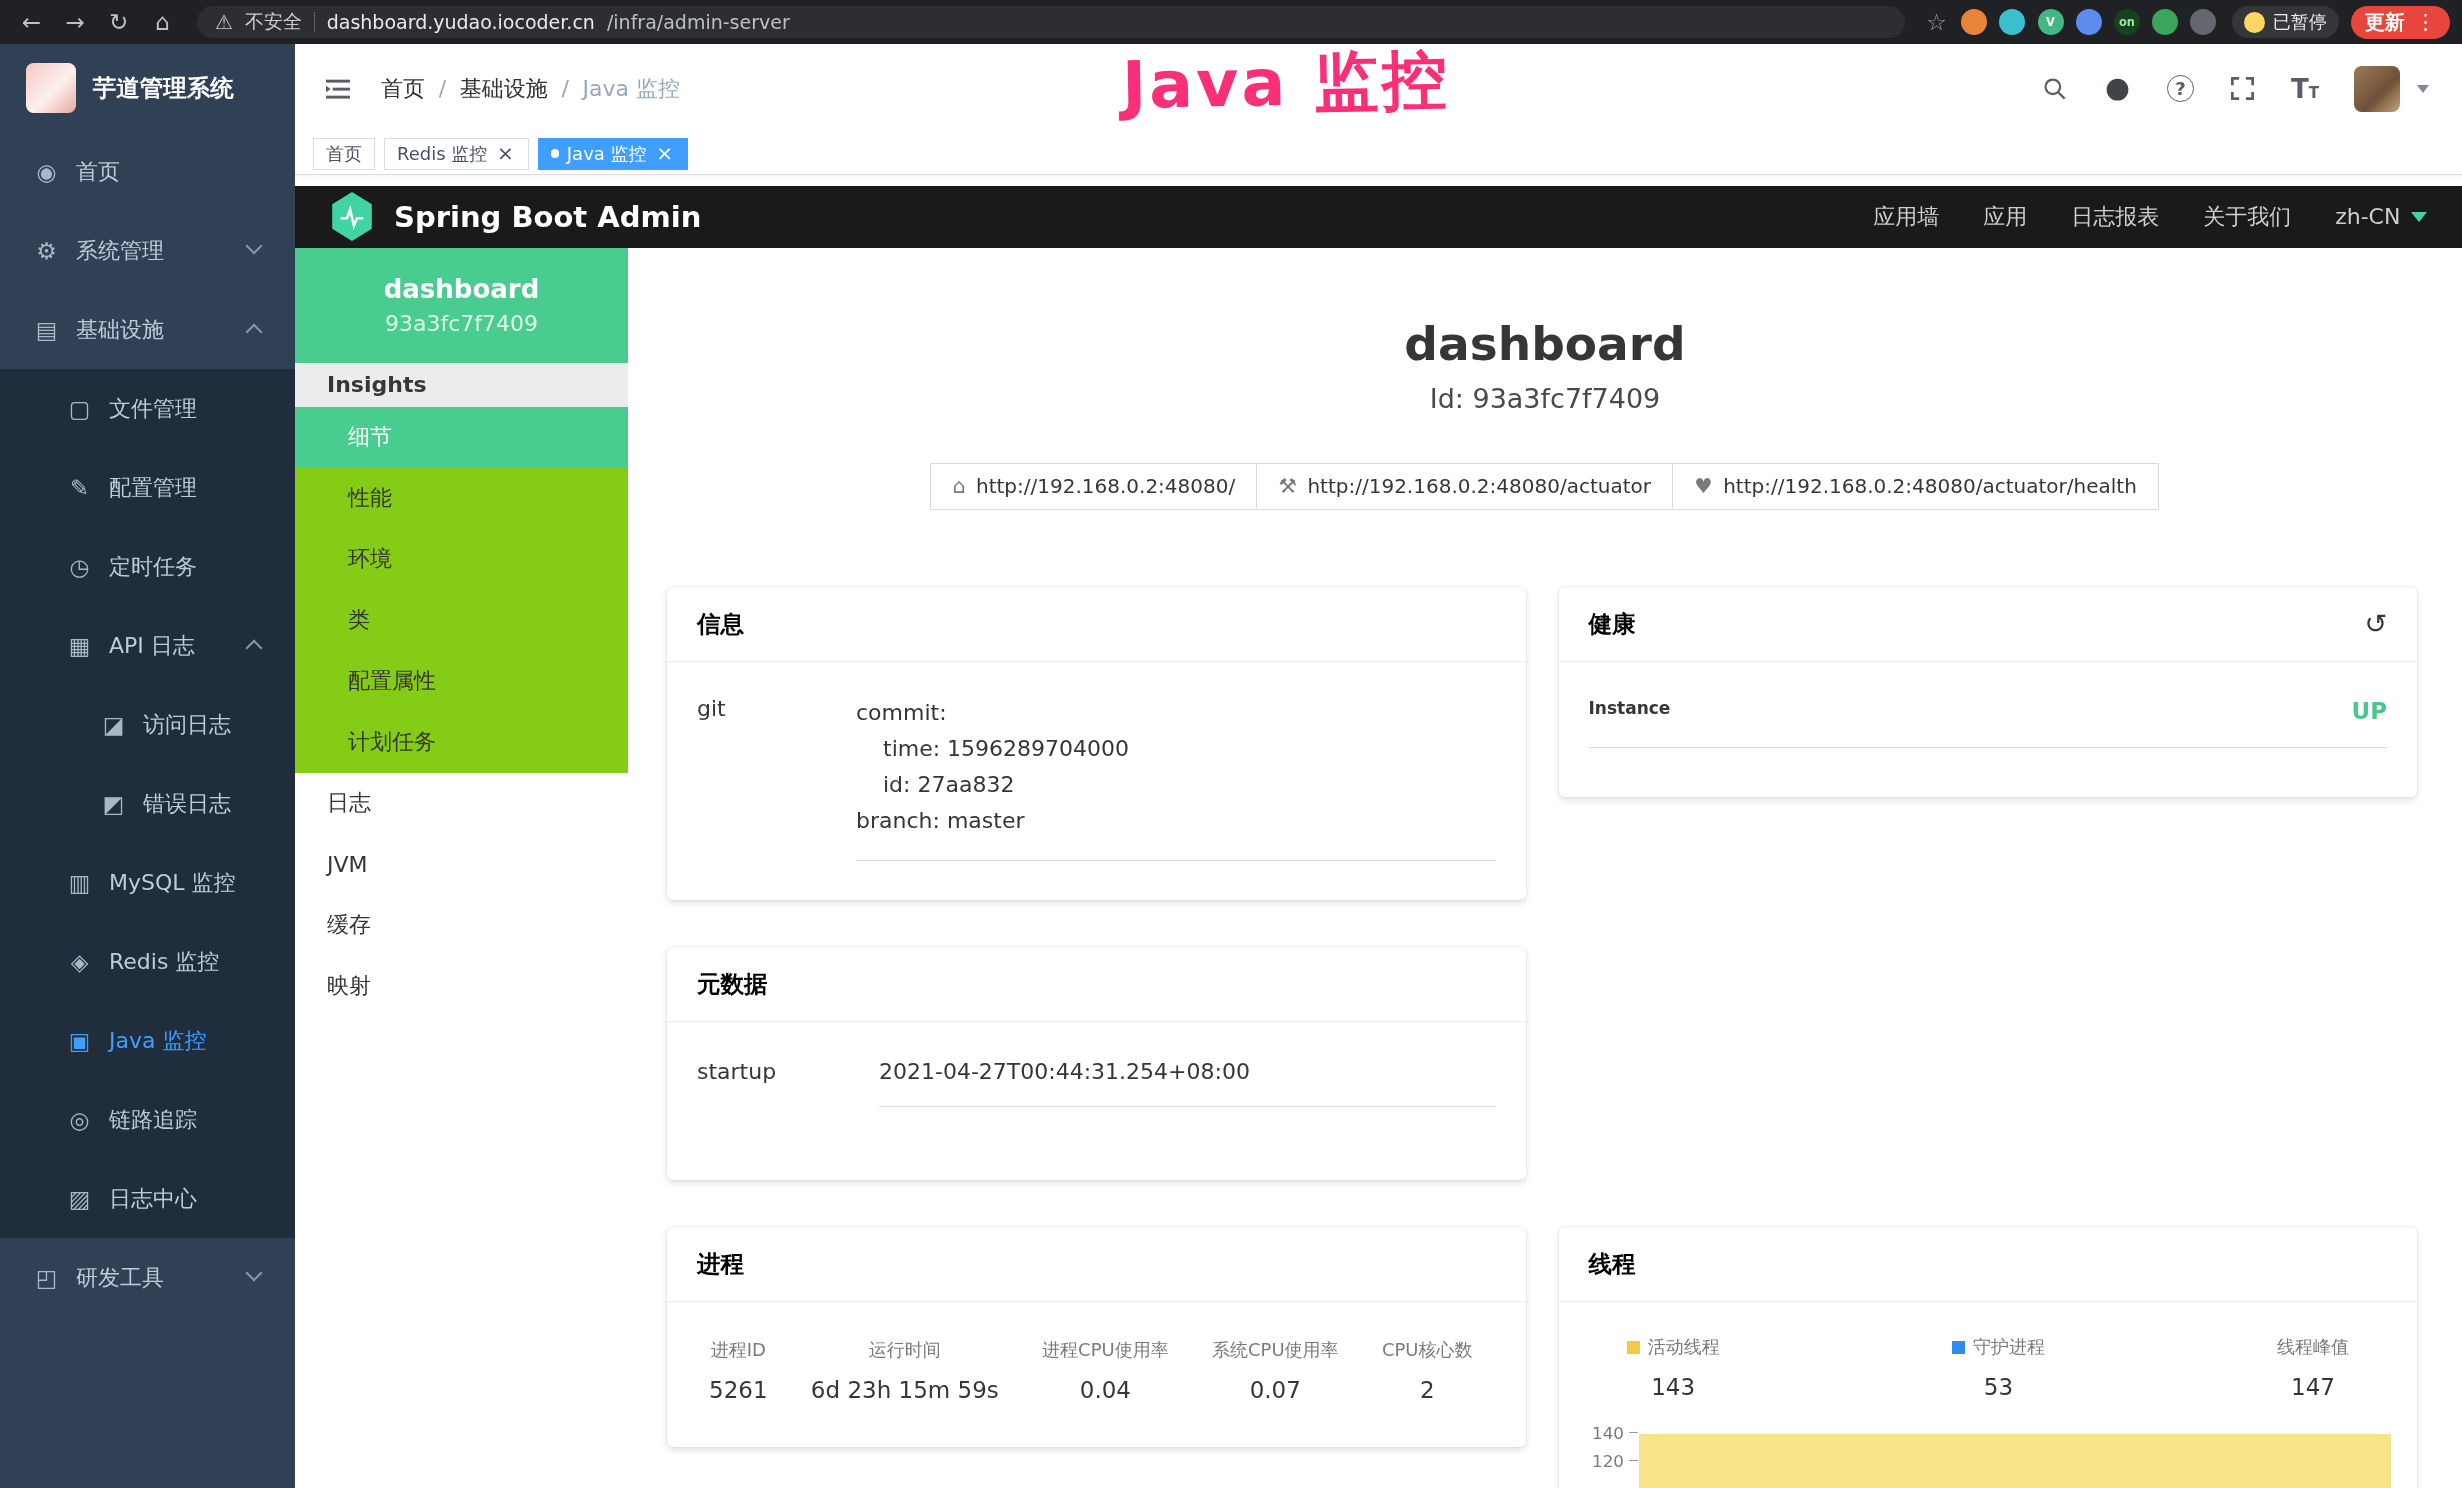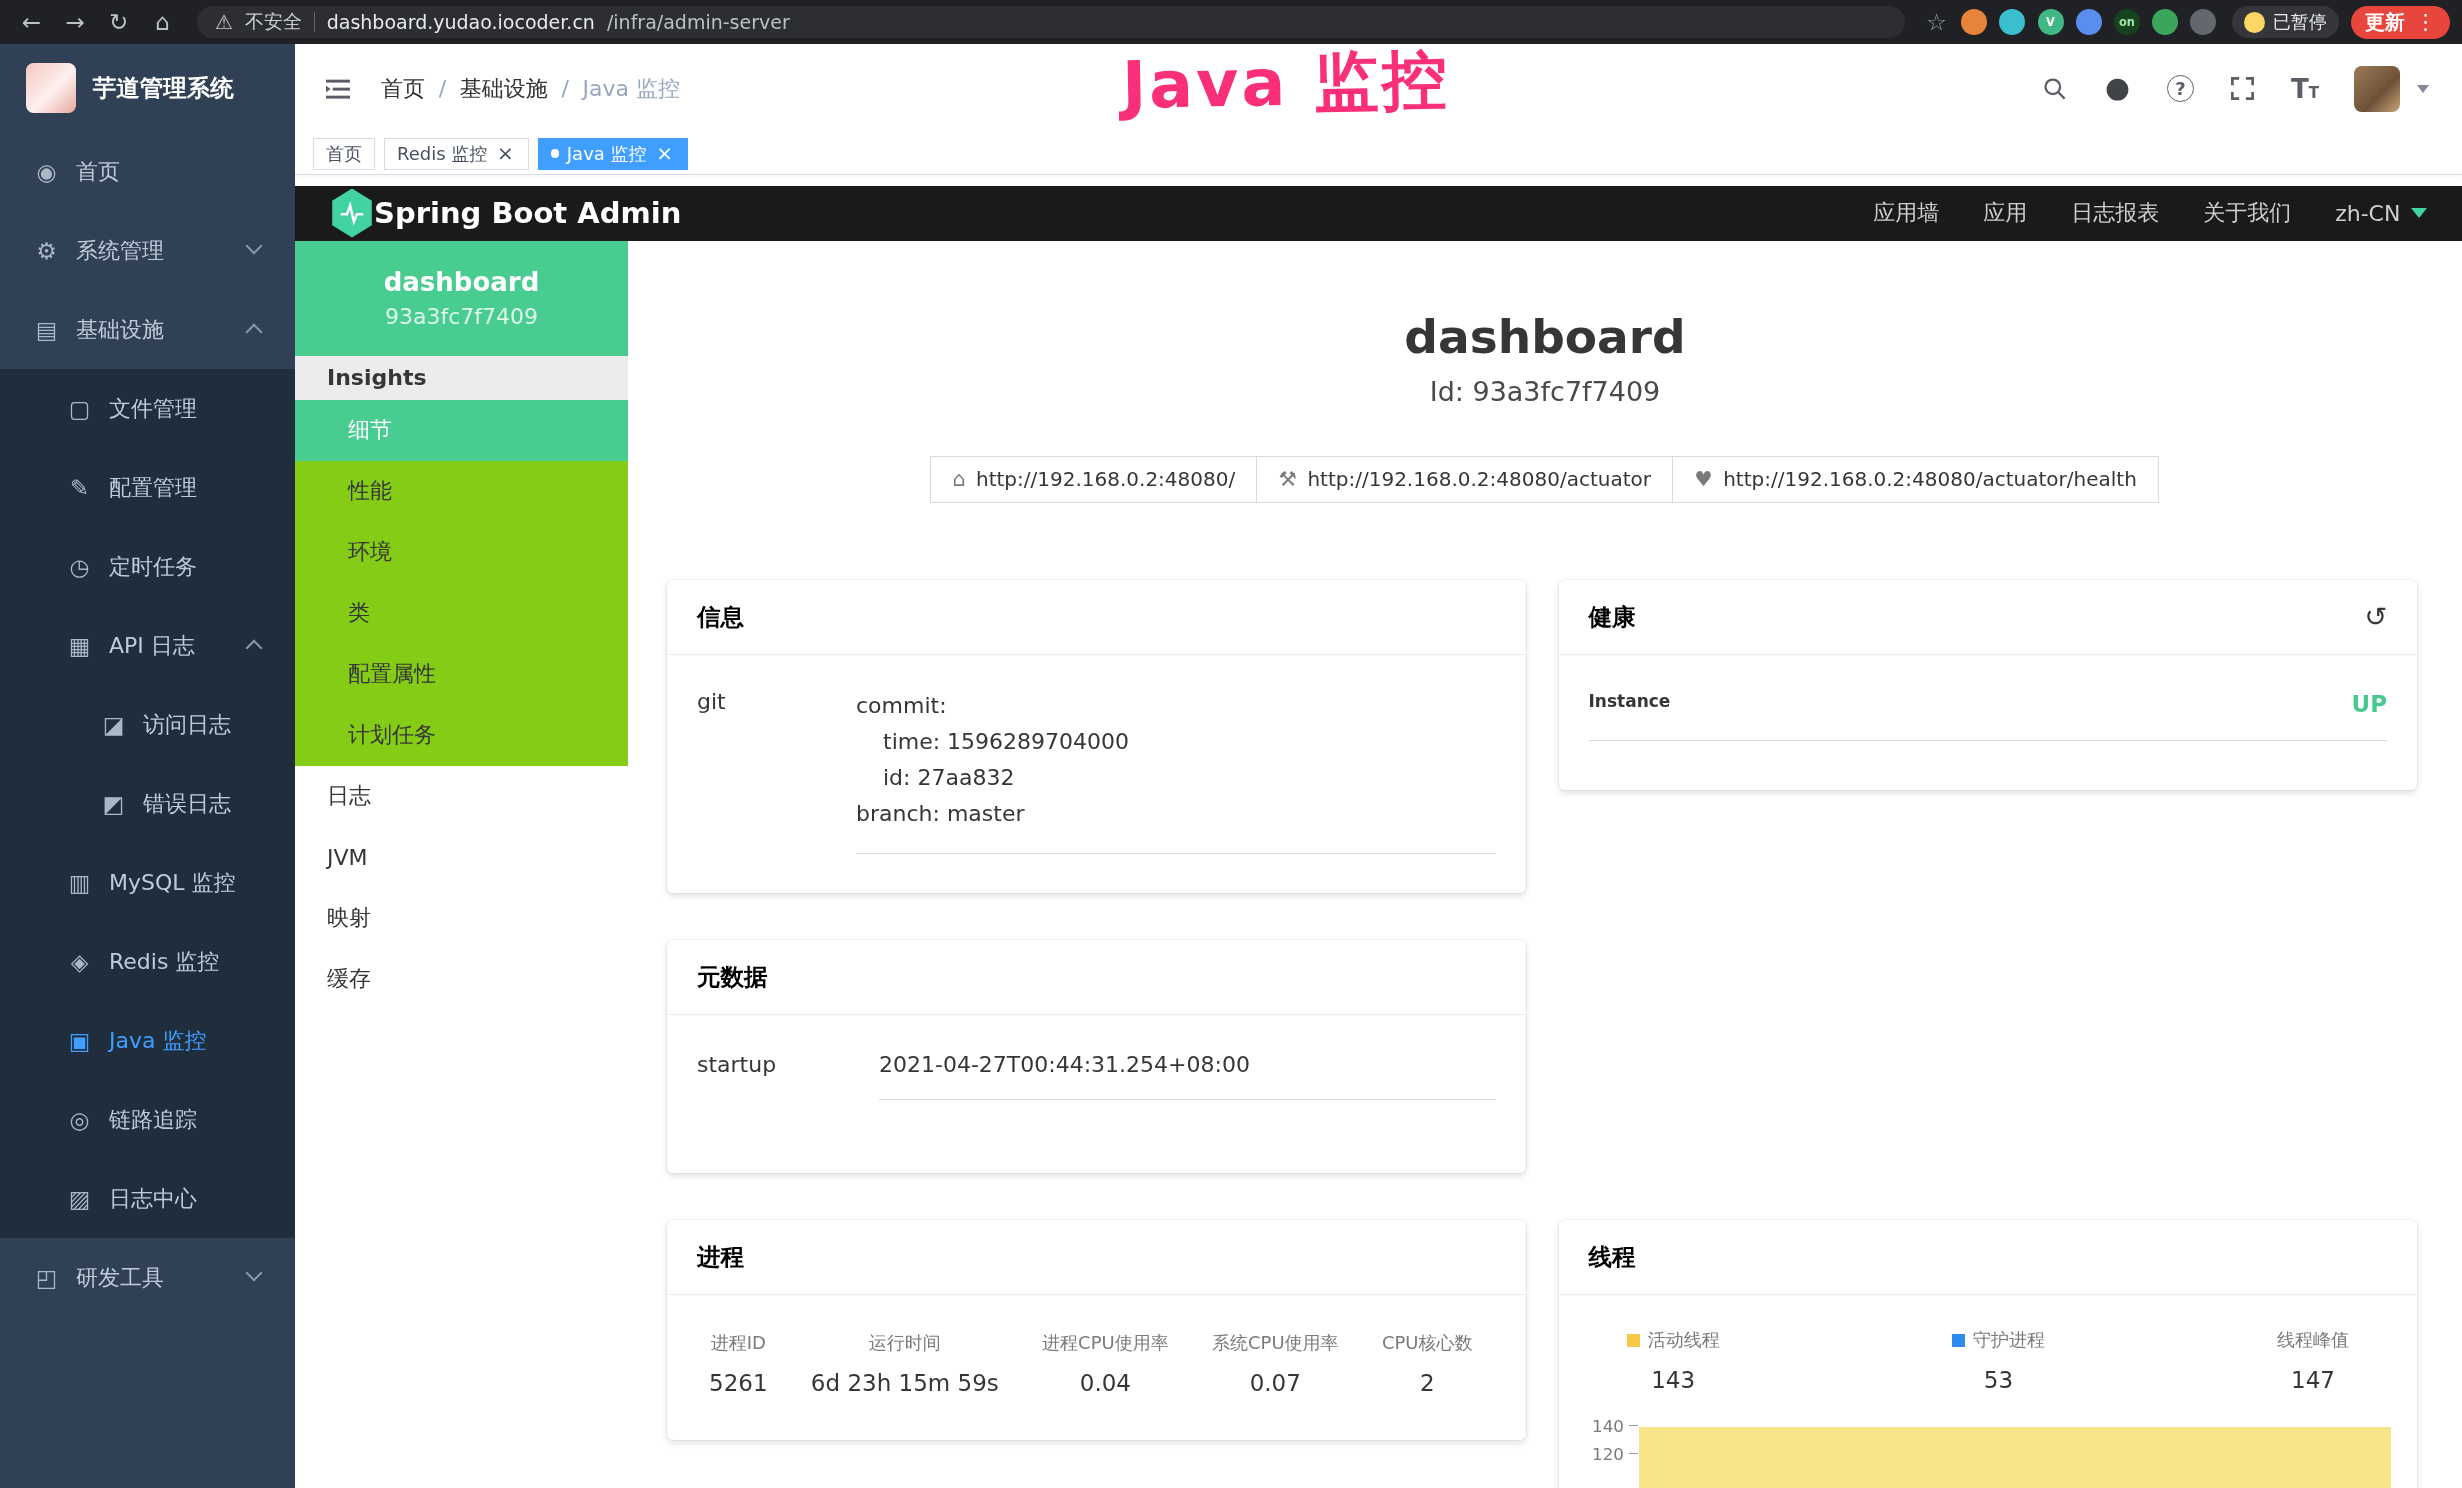--- a/index.html
+++ b/index.html
@@ -59,21 +59,21 @@
 
   
   .tags-bar { height:42px; border-bottom:0.8px solid #d8dce5; display:flex; align-items:center; padding-left:18px; gap:9px; background:#fff; box-shadow:0 0.8px 4.6px rgba(0,21,41,.06); }
   .tag { height:32px; display:inline-flex; align-items:center; gap:7.6px; padding:0 12px; border:0.8px solid #d8dce5; background:#fff; color:#495060; font-size:18px; cursor:pointer; }
   .tag.active { background:#409eff; border-color:#409eff; color:#fff; }
   .tag-dot { width:8.3px; height:8.3px; border-radius:50%; background:#fff; }
   .tag-close { font-size:20px; width:21px; height:21px; line-height:20px; text-align:center; border-radius:50%; }
 
   
   .sba { flex:1; display:flex; flex-direction:column; min-height:0; margin-top:10.6px; }
-  .sba-header { height:55px; background:#1a1a1b; display:flex; align-items:center; padding:4px 35px; flex-shrink:0; }
+  .sba-header { height:62px; background:#1a1a1b; display:flex; align-items:center; padding:4px 35px; gap:20px; flex-shrink:0; }
   .sba-logo { width:44px; height:49px; background:#42d3a5; clip-path:polygon(50% 0%,95% 25%,95% 75%,50% 100%,5% 75%,5% 25%); display:flex; align-items:center; justify-content:center; }
   .sba-brand { color:#fff; font-size:29px; font-weight:600; cursor:pointer; }
   .sba-nav { margin-left:auto; display:flex; align-items:center; gap:44px; color:#cfcfcf; font-size:22px; }
   .sba-nav-item { cursor:pointer; }
   .locale { display:flex; align-items:center; gap:10.6px; cursor:pointer; }
   .locale-caret { width:0; height:0; border-left:8.3px solid transparent; border-right:8.3px solid transparent; border-top:10px solid #42d3a5; }
 
   .sba-body { flex:1; display:flex; min-height:0;border-radius:15px; }
   .sba-sidebar { width:333px; flex-shrink:0; display:flex; flex-direction:column; background:#fff; }
   .instance-block { height:115px; background:#49cc90; color:#fff; display:flex; flex-direction:column; align-items:center; justify-content:center; gap:7.6px; cursor:pointer; }
@@ -368,24 +368,24 @@
             <div class="sba-item sub">
                 <span>计划任务</span>
               </div>
             <div class="sba-item top">
                 <span>日志</span>
               </div>
             <div class="sba-item top">
                 <span>JVM</span>
               </div>
             <div class="sba-item top">
+                <span>缓存</span>
+              </div>
+            <div class="sba-item top">
                 <span>映射</span>
-              </div>
-            <div class="sba-item top">
-                <span>缓存</span>
               </div>
           </aside>
 
           <div class="sba-content">
             <h1 class="page-title">dashboard</h1>
             <div class="page-subtitle">Id: 93a3fc7f7409</div>
 
             <div class="links-row">
               <span class="link-btn">
                 <span class="link-icon">⌂</span>

